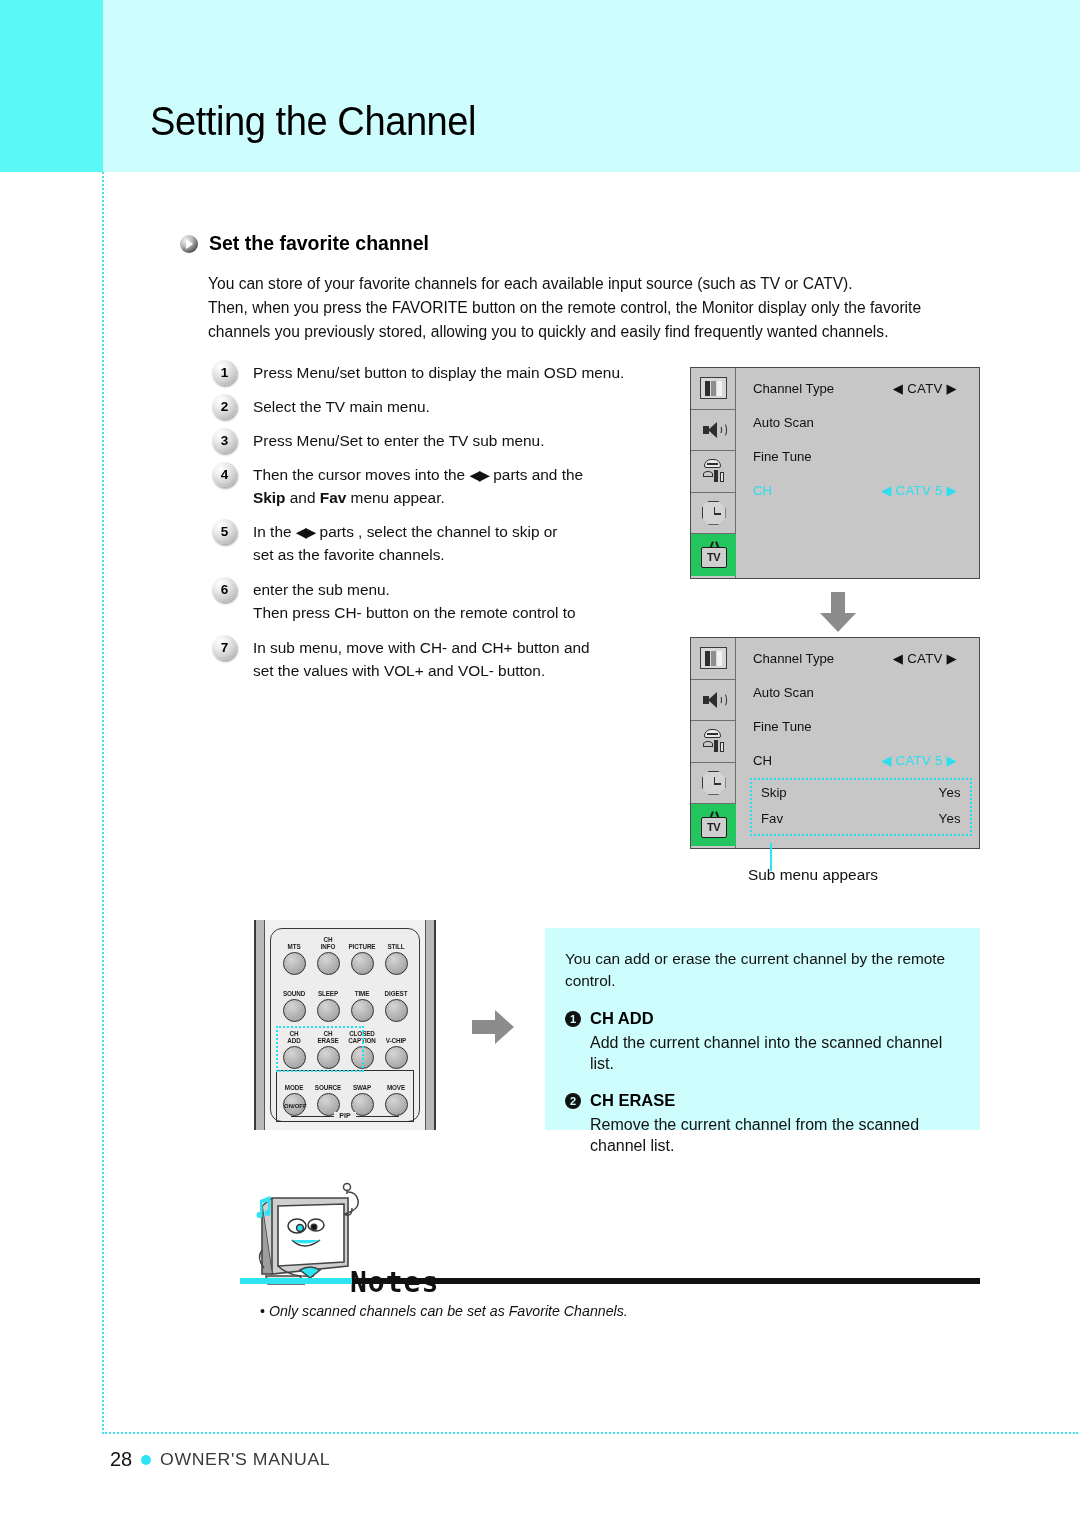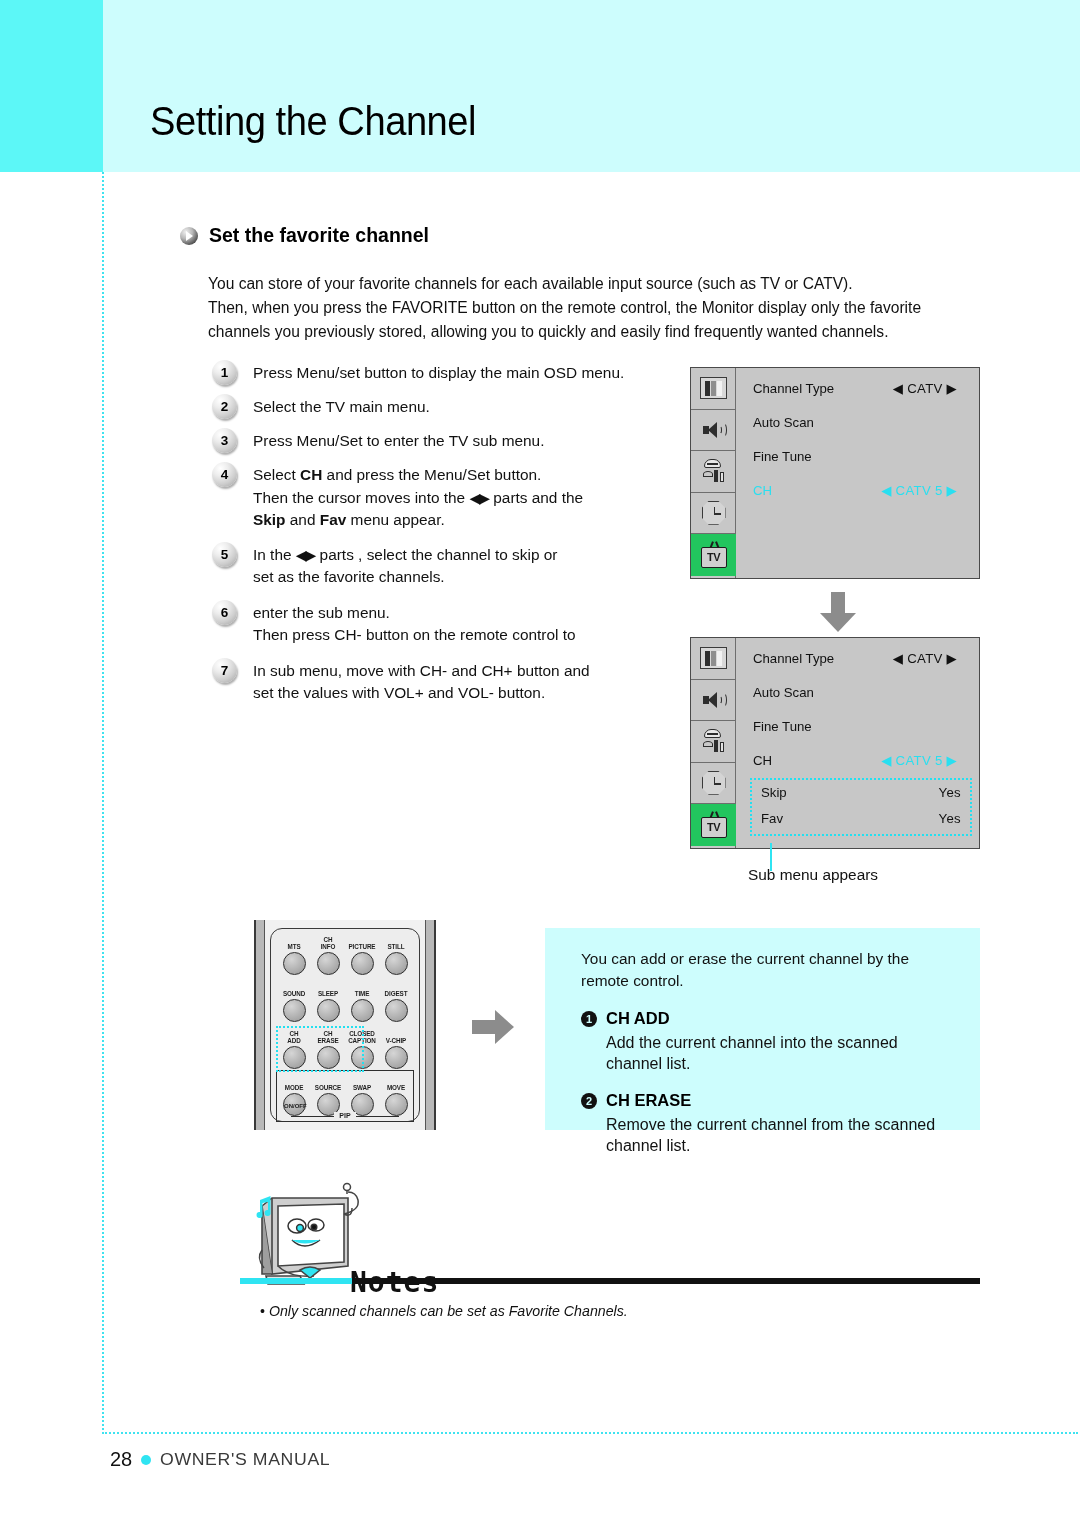--- a/index.html
+++ b/index.html
@@ -38,21 +38,21 @@
     position: absolute; left: 102px; top: 172px; width: 0; height: 1262px;
     border-left: 2px dotted #3fe3f0;
   }
   .frame-bottom {
     position: absolute; left: 102px; top: 1432px; width: 976px; height: 0;
     border-top: 2px dotted #3fe3f0;
   }
 
   
   .sec-head {
-    position: absolute; left: 180px; top: 224px;
+    position: absolute; left: 180px; top: 232px;
     display: flex; align-items: center; gap: 11px;
   }
   .sec-bullet {
     width: 18px; height: 18px; border-radius: 50%;
     background: radial-gradient(circle at 32% 28%, #f0f0f0 0%, #b8b8b8 38%, #4a4a4a 78%, #2b2b2b 100%);
     position: relative; flex: 0 0 auto;
   }
   .sec-bullet::after {
     content: ""; position: absolute; left: 6px; top: 4px;
     border-left: 7px solid #ffffff;
@@ -304,21 +304,21 @@
   }
   .remote-hl {
     position: absolute; left: 20px; top: 106px; width: 88px; height: 46px;
     border: 2.5px dotted #22e0f0;
   }
 
   
   .info-box {
     position: absolute; left: 545px; top: 928px; width: 435px; height: 202px;
     background: #cdfdfd;
-    padding: 20px 36px;
+    padding: 20px 20px;
   }
   .info-lead { font-size: 15.4px; line-height: 22px; color: #111; }
   .info-item { margin-top: 17px; }
   .info-head {
     display: flex; align-items: center; gap: 9px;
     font-size: 16.5px; font-weight: bold; color: #000;
   }
   .num-badge {
     width: 16px; height: 16px; border-radius: 50%;
     background: #111; color: #cdfdfd;
@@ -407,21 +407,20 @@
     <div class="step" style="margin-bottom:9px">
       <div class="step-num">3</div>
       <div class="step-body">
         <div>Press Menu/Set to enter the TV sub menu.</div>
       </div>
     </div>
 
     <div class="step" style="margin-bottom:10px">
       <div class="step-num">4</div>
       <div class="step-body">
-        <div>Select <b>CH</b> and press the Menu/Set button.</div>
         <div>Then the cursor moves into the <span class="arrows">◀▶</span> parts and the</div>
         <div><b>Skip</b> and <b>Fav</b> menu appear.</div>
       </div>
     </div>
 
     <div class="step" style="margin-bottom:11px">
       <div class="step-num">5</div>
       <div class="step-body">
         <div>In the <span class="arrows">◀▶</span> parts , select the channel to skip or</div>
         <div>set as the favorite channels.</div>

